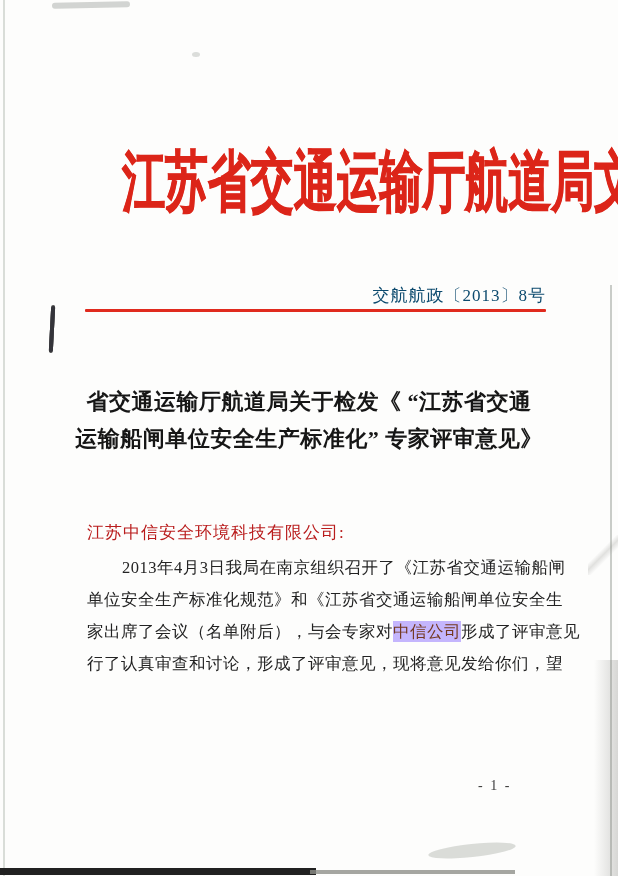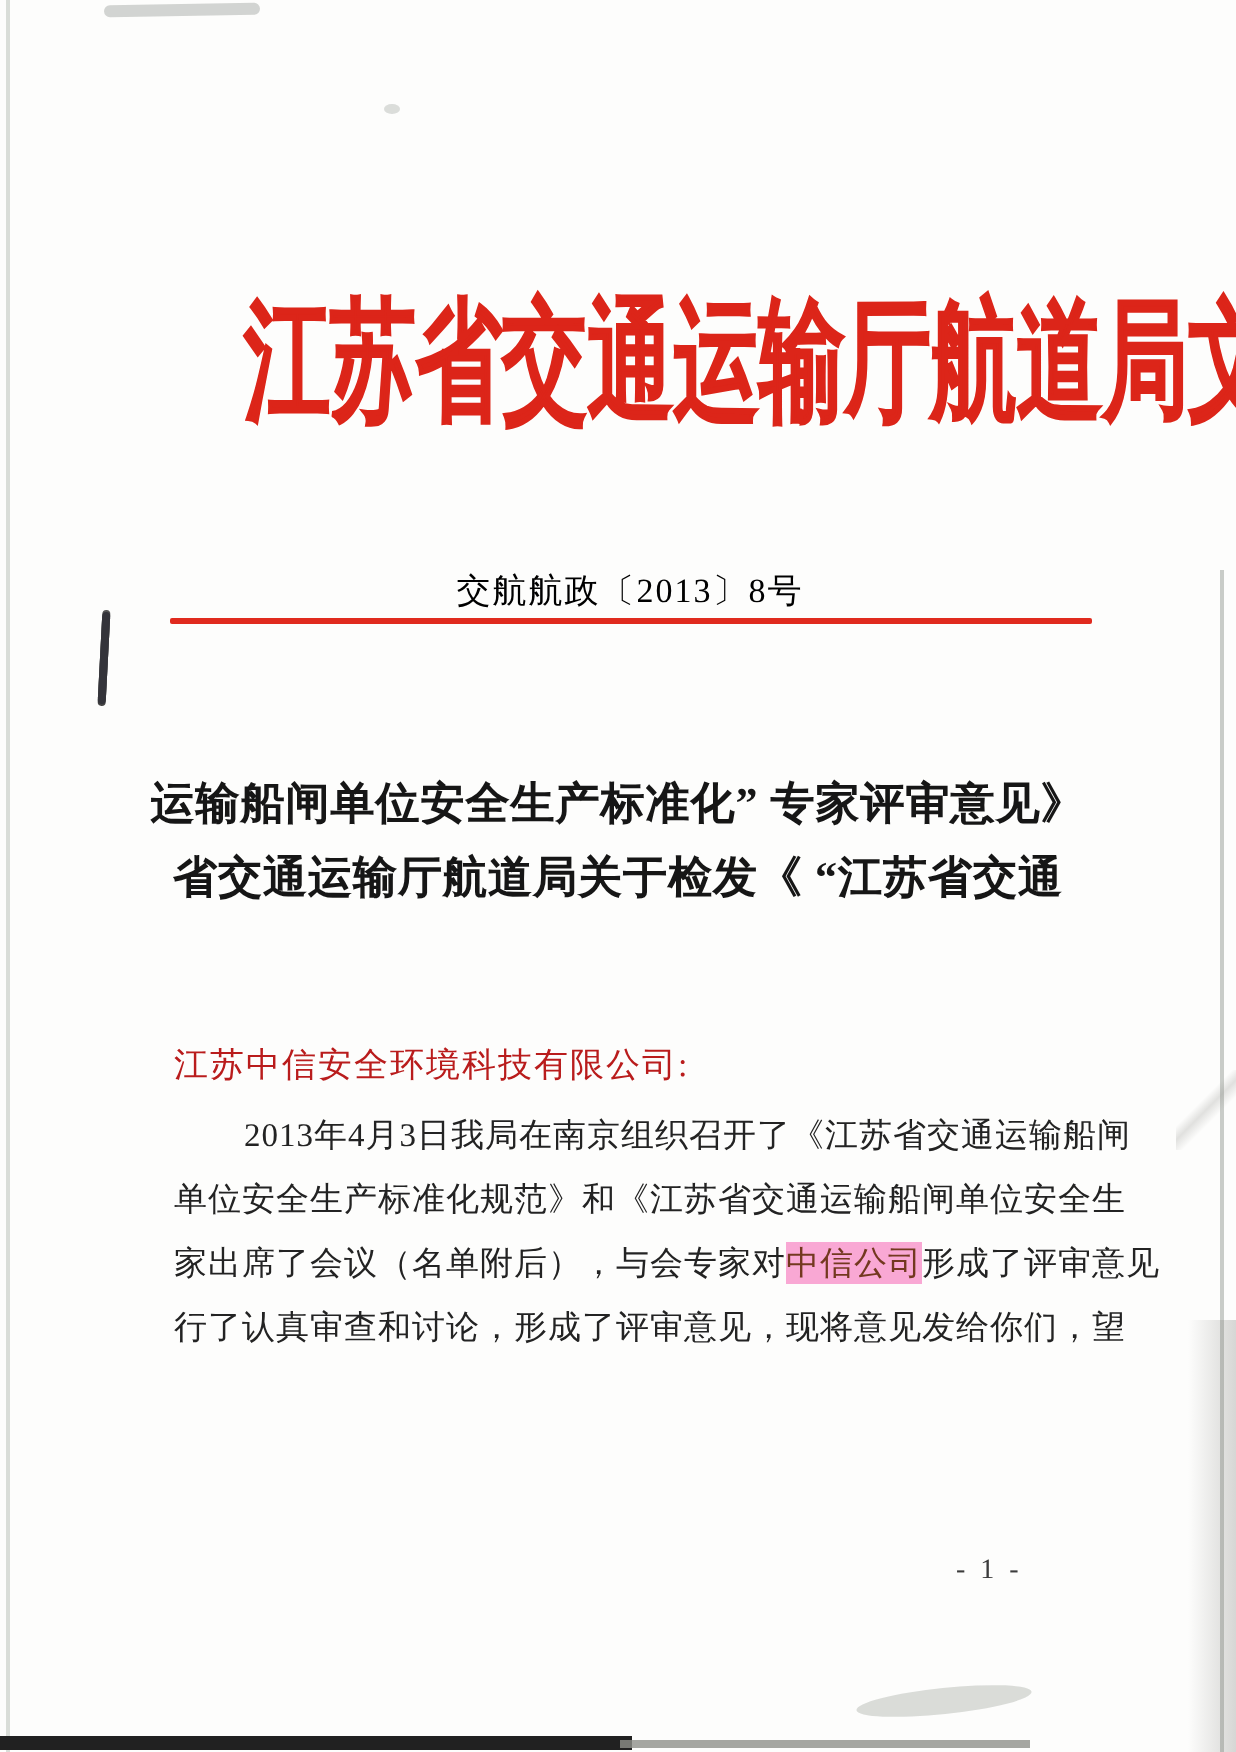--- a/index.html
+++ b/index.html
@@ -39,24 +39,24 @@
     white-space: nowrap;
     transform: translateX(14px) scaleX(0.65);
     transform-origin: center;
     letter-spacing: 0px;
     -webkit-text-stroke: 1px #dc2519;
   }
   .doc-number {
     position: absolute;
     left: 84px; top: 284px;
     width: 462px;
-    text-align: center;
+    text-align: right;
     font-size: 17px;
     letter-spacing: 1px;
-    color: #000000;
+    color: #0c4a6e;
   }
   .red-rule {
     position: absolute;
     left: 85px; top: 309px;
     width: 461px; height: 3px;
     background: #e02a1e;
     border-radius: 1px;
   }
   .doc-title {
     position: absolute;
@@ -83,21 +83,21 @@
     width: 470px;
     font-size: 16.5px;
     line-height: 32px;
     letter-spacing: 0.5px;
     color: #232323;
     text-align: right;
   }
   .body-line { white-space: nowrap; }
   .body-line.indent { text-indent: 35px; }
   .hl {
-    background: #f9a8d4;
+    background: #c4b5fd;
     color: #73381f;
     padding: 1px 0;
   }
   .page-num {
     position: absolute;
     left: 478px; top: 778px;
     font-size: 14px;
     letter-spacing: 2px;
     color: #3c3c3c;
   }
@@ -118,22 +118,22 @@
   <div class="artifact bottom-smudge"></div>
   <div class="artifact pen-mark"></div>
 
   <div class="org-title">江苏省交通运输厅航道局文件</div>
 
   <div class="doc-number">交航航政〔2013〕8号</div>
 
   <div class="red-rule"></div>
 
   <div class="doc-title">
+    <div>省交通运输厅航道局关于检发《 “江苏省交通</div>
     <div>运输船闸单位安全生产标准化” 专家评审意见》</div>
-    <div>省交通运输厅航道局关于检发《 “江苏省交通</div>
   </div>
 
   <div class="addressee">江苏中信安全环境科技有限公司:</div>
 
   <div class="body-para">
     <div class="body-line indent">2013年4月3日我局在南京组织召开了《江苏省交通运输船闸</div>
     <div class="body-line">单位安全生产标准化规范》和《江苏省交通运输船闸单位安全生</div>
     <div class="body-line"><span>家出席了会议（名单附后），与会专家对</span><span class="hl">中信公司</span><span>形成了评审意见</span></div>
     <div class="body-line">行了认真审查和讨论，形成了评审意见，现将意见发给你们，望</div>
   </div>

